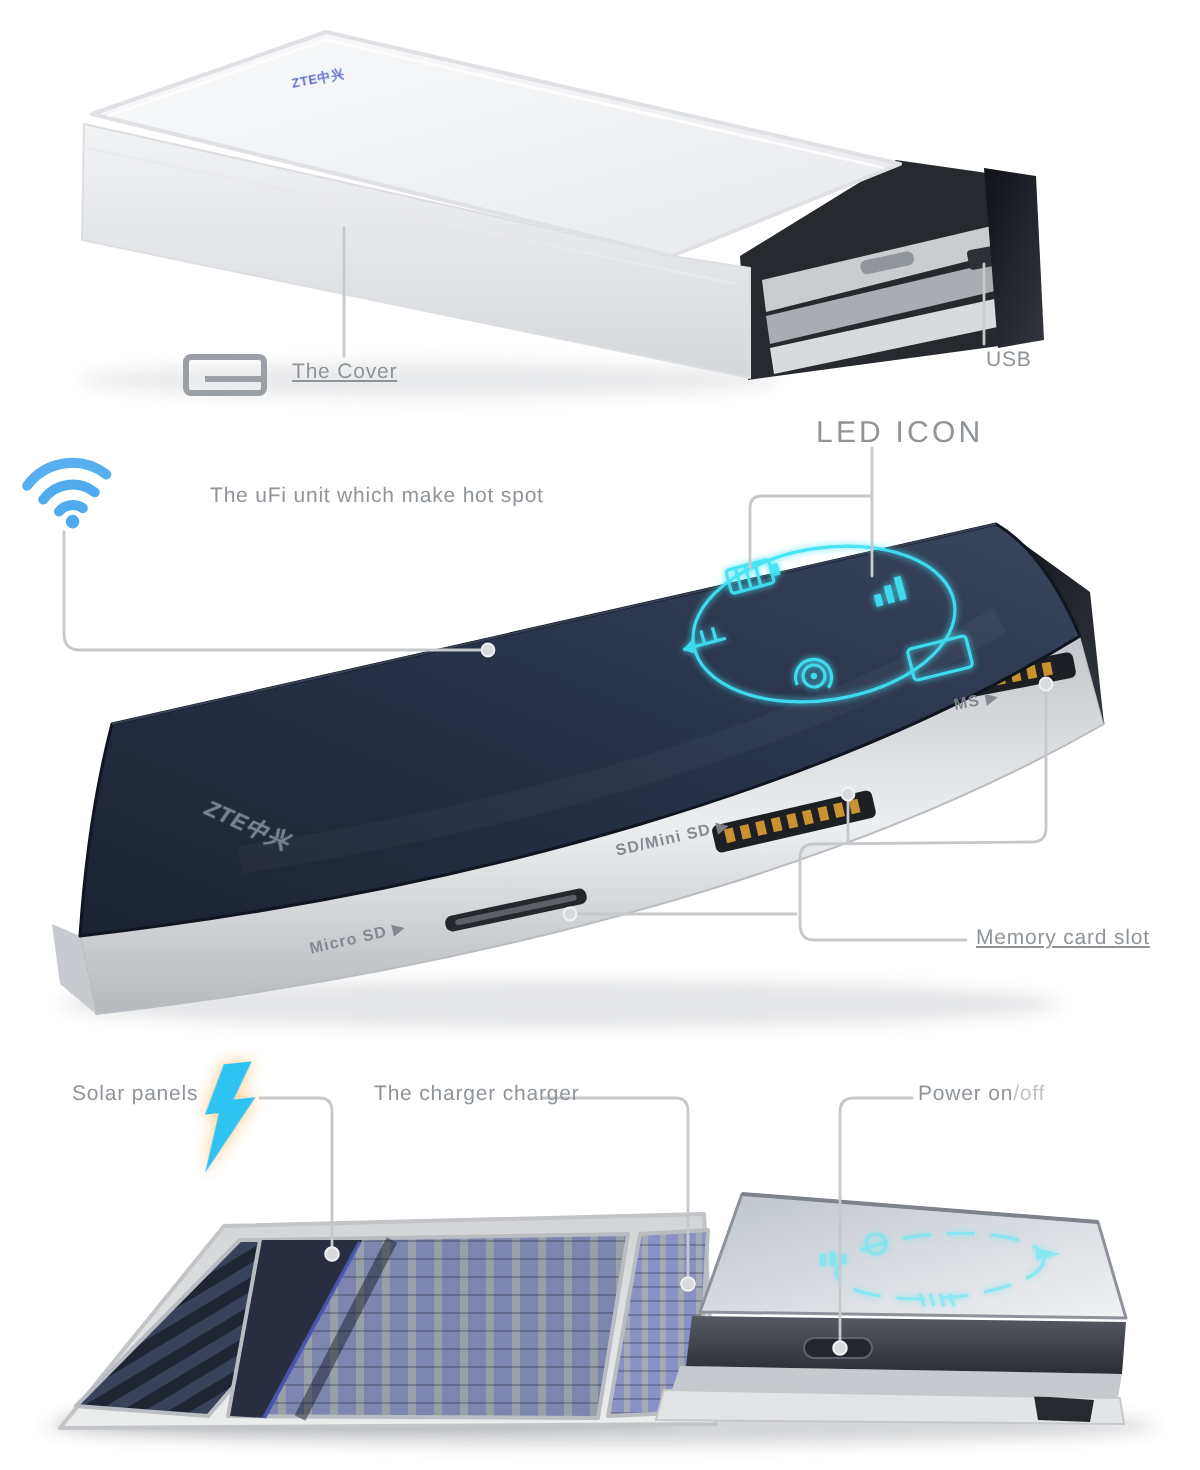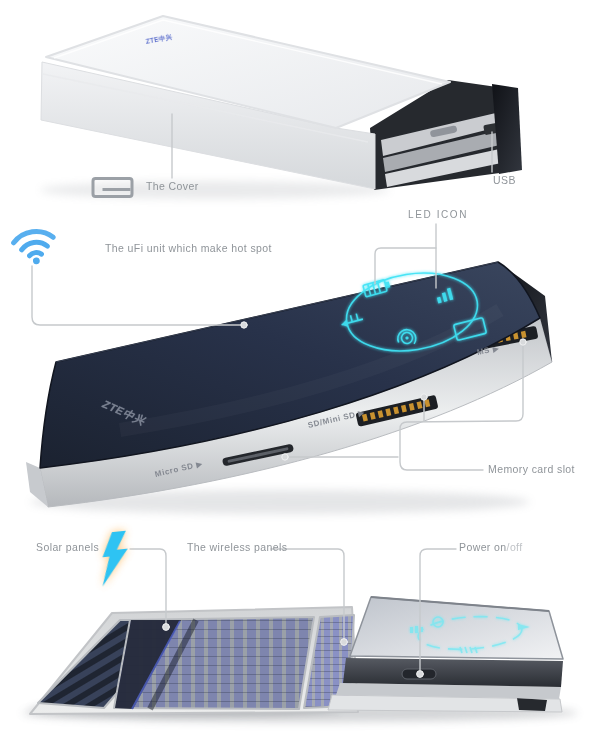--- a/index.html
+++ b/index.html
@@ -5,21 +5,21 @@
   html,body{margin:0;padding:0;background:#fff;}
   .stage{
     position:relative;width:600px;height:735px;overflow:hidden;background:#ffffff;
     font-family:"Liberation Sans","DejaVu Sans",sans-serif;
   }
   .art{position:absolute;left:0;top:0;}
   .lbl{
     position:absolute;color:#8f9499;font-size:10.5px;letter-spacing:.4px;
     white-space:nowrap;line-height:1.1;
   }
-  .lbl-caps{font-size:10px;letter-spacing:1.6px;}
+  .lbl-caps{font-size:15px;letter-spacing:1.6px;}
   .slot-lbl{
     position:absolute;color:#80858e;font-size:8px;font-weight:bold;letter-spacing:.6px;
     white-space:nowrap;transform-origin:left center;opacity:.95;
   }
   .ufi-logo{
     position:absolute;left:103px;top:396px;color:#7a8190;font-size:11px;font-weight:bold;
     font-style:italic;letter-spacing:.5px;transform:rotate(24deg);transform-origin:left center;
     text-shadow:0 0 1px rgba(160,170,190,.45);white-space:nowrap;
   }
   .cover-logo{
@@ -278,37 +278,37 @@
 
   <div class="icon-wrap" style="left:98px;top:531px;transform:rotate(-6deg);
        filter:drop-shadow(0 0 4px rgba(255,205,140,.95)) drop-shadow(0 0 1px rgba(255,240,220,.9));">
     <svg width="34" height="56" viewBox="0 0 34 56">
       <polygon points="26,1 17,1 5,25 12,25 2,54 31,19 20,19 31,1" fill="#2ec3f3"></polygon>
     </svg>
   </div>
 
   <div class="cover-logo">ZTE中兴</div>
 
-  <div class="lbl" style="left:146px;top:181px;">The Cover</div>
+  <div class="lbl" style="left:146px;top:181px;text-decoration:underline;">The Cover</div>
 
   <div class="lbl" style="left:493px;top:175px;">USB</div>
 
   <div class="lbl" style="left:66px;top:243px;margin-left:39px;">The uFi unit which make hot spot</div>
 
   <div class="lbl lbl-caps" style="left:408px;top:209px;">LED ICON</div>
 
-  <div class="lbl" style="left:488px;top:464px;">Memory card slot</div>
+  <div class="lbl" style="left:488px;top:464px;text-decoration:underline;">Memory card slot</div>
 
   <div class="ufi-logo">ZTE中兴</div>
 
   <div class="slot-lbl" style="left:155px;top:470px;transform:rotate(-13deg);">Micro SD ▶</div>
   <div class="slot-lbl" style="left:308px;top:421px;transform:rotate(-13deg);">SD/Mini SD ▶</div>
   <div class="slot-lbl" style="left:477px;top:348px;transform:rotate(-11deg);">MS ▶</div>
 
   <div class="lbl" style="left:36px;top:542px;text-align:right;">Solar panels</div>
 
-  <div class="lbl" style="left:187px;top:542px;">The wireless panels</div>
+  <div class="lbl" style="left:187px;top:542px;">The charger charger</div>
 
   <div class="lbl" style="left:459px;top:542px;">
     <span>Power on</span><span class="power-suffix">/off</span>
   </div>
 
 </div>
 
 </body></html>

